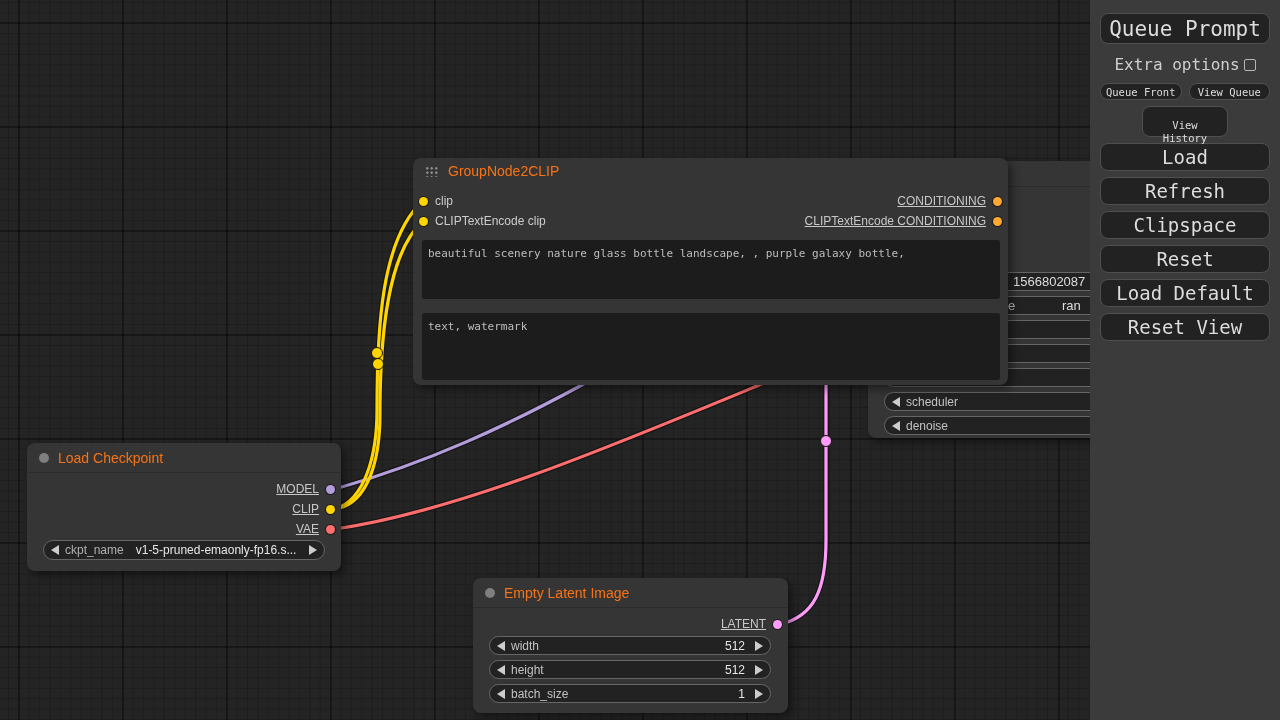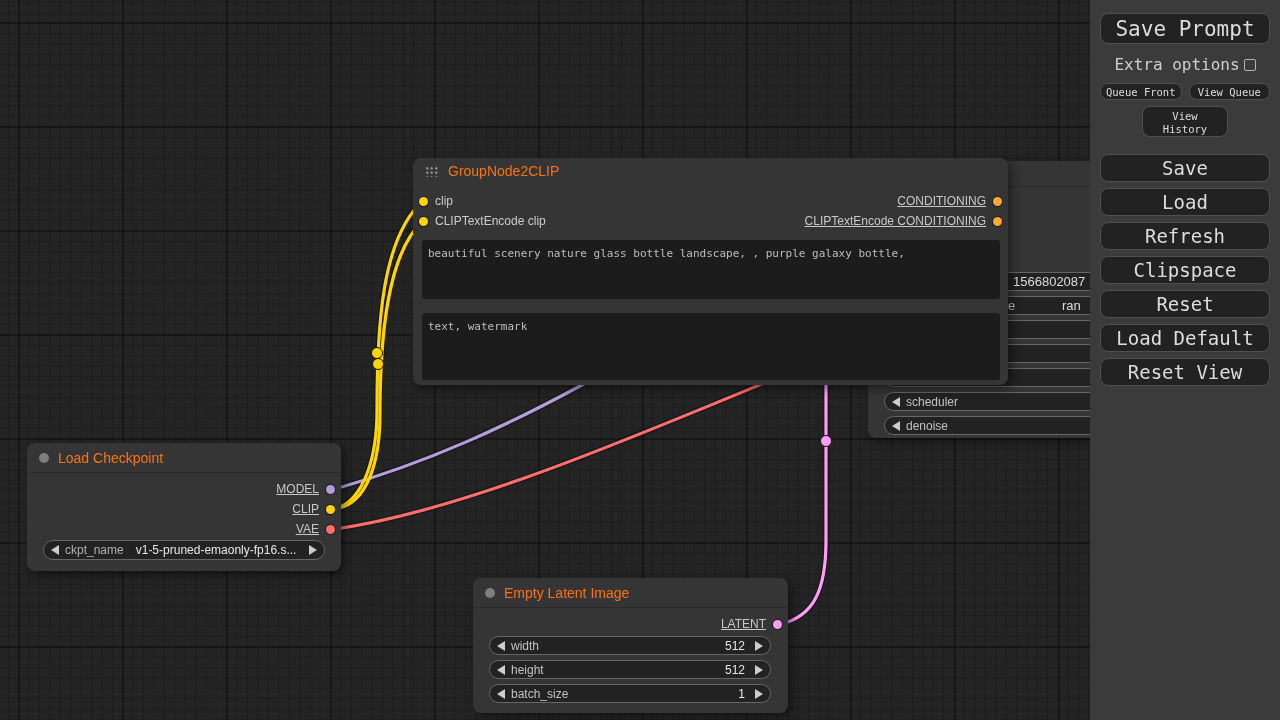--- a/index.html
+++ b/index.html
@@ -79,21 +79,21 @@
     display:block; width:100%; background:#222; color:#ddd; border:1px solid #4f4f4f;
     border-radius:8px; font-family:"DejaVu Sans Mono", monospace; text-align:center;
     cursor:pointer;
   }
   .btn-queue { height:31px; font-size:21px; margin-top:5px; }
   .extra-row { display:flex; align-items:center; justify-content:center; gap:4px;
                margin-top:11px; font-size:16px; color:#cfcfcf; }
   .checkbox { width:12px; height:12px; border:1px solid #b5b5b5; background:#3b3b3b; border-radius:2px; }
   .small-row { display:flex; gap:7px; margin-top:9px;align-items:flex-end; }
   .btn-small { height:17px; font-size:10.5px; line-height:14px; flex:1; border-radius:8px; }
-  .btn-history { width:86px; height:31px; font-size:10.5px; line-height:13px; margin:6px auto 0 auto; padding-top:2px; }
+  .btn-history { width:86px; height:31px; font-size:10.5px; line-height:13px; margin:6px auto 0 auto; padding-top:12px; }
   .btn-main { height:28px; font-size:19px; margin-top:6px; }
   .btn-main.first { margin-top:17px; }
 </style>
 </head>
 <body>
 
 <div class="canvas">
 
   <svg class="wires" width="1090" height="720">
 
@@ -213,37 +213,36 @@
       <span class="arr arr-l"></span>
       <span class="w-label">batch_size</span>
       <span class="w-value">1</span>
       <span class="arr arr-r"></span>
     </div>
   </div>
 </div>
 
 <div class="sidebar">
 
-  <button class="btn btn-queue">Save Prompt</button>
+  <button class="btn btn-queue">Queue Prompt</button>
 
   <div class="extra-row">
     <span>Extra options</span>
     <span class="checkbox"></span>
   </div>
 
   <div class="small-row">
     <button class="btn btn-small">Queue Front</button>
     <button class="btn btn-small">View Queue</button>
   </div>
 
   <button class="btn btn-history">
     <span>View</span><br>
     <span>History</span>
   </button>
 
-  <button class="btn btn-main first">Save</button>
   <button class="btn btn-main">Load</button>
   <button class="btn btn-main">Refresh</button>
   <button class="btn btn-main">Clipspace</button>
   <button class="btn btn-main">Reset</button>
   <button class="btn btn-main">Load Default</button>
   <button class="btn btn-main">Reset View</button>
 </div>
 
 </body></html>

